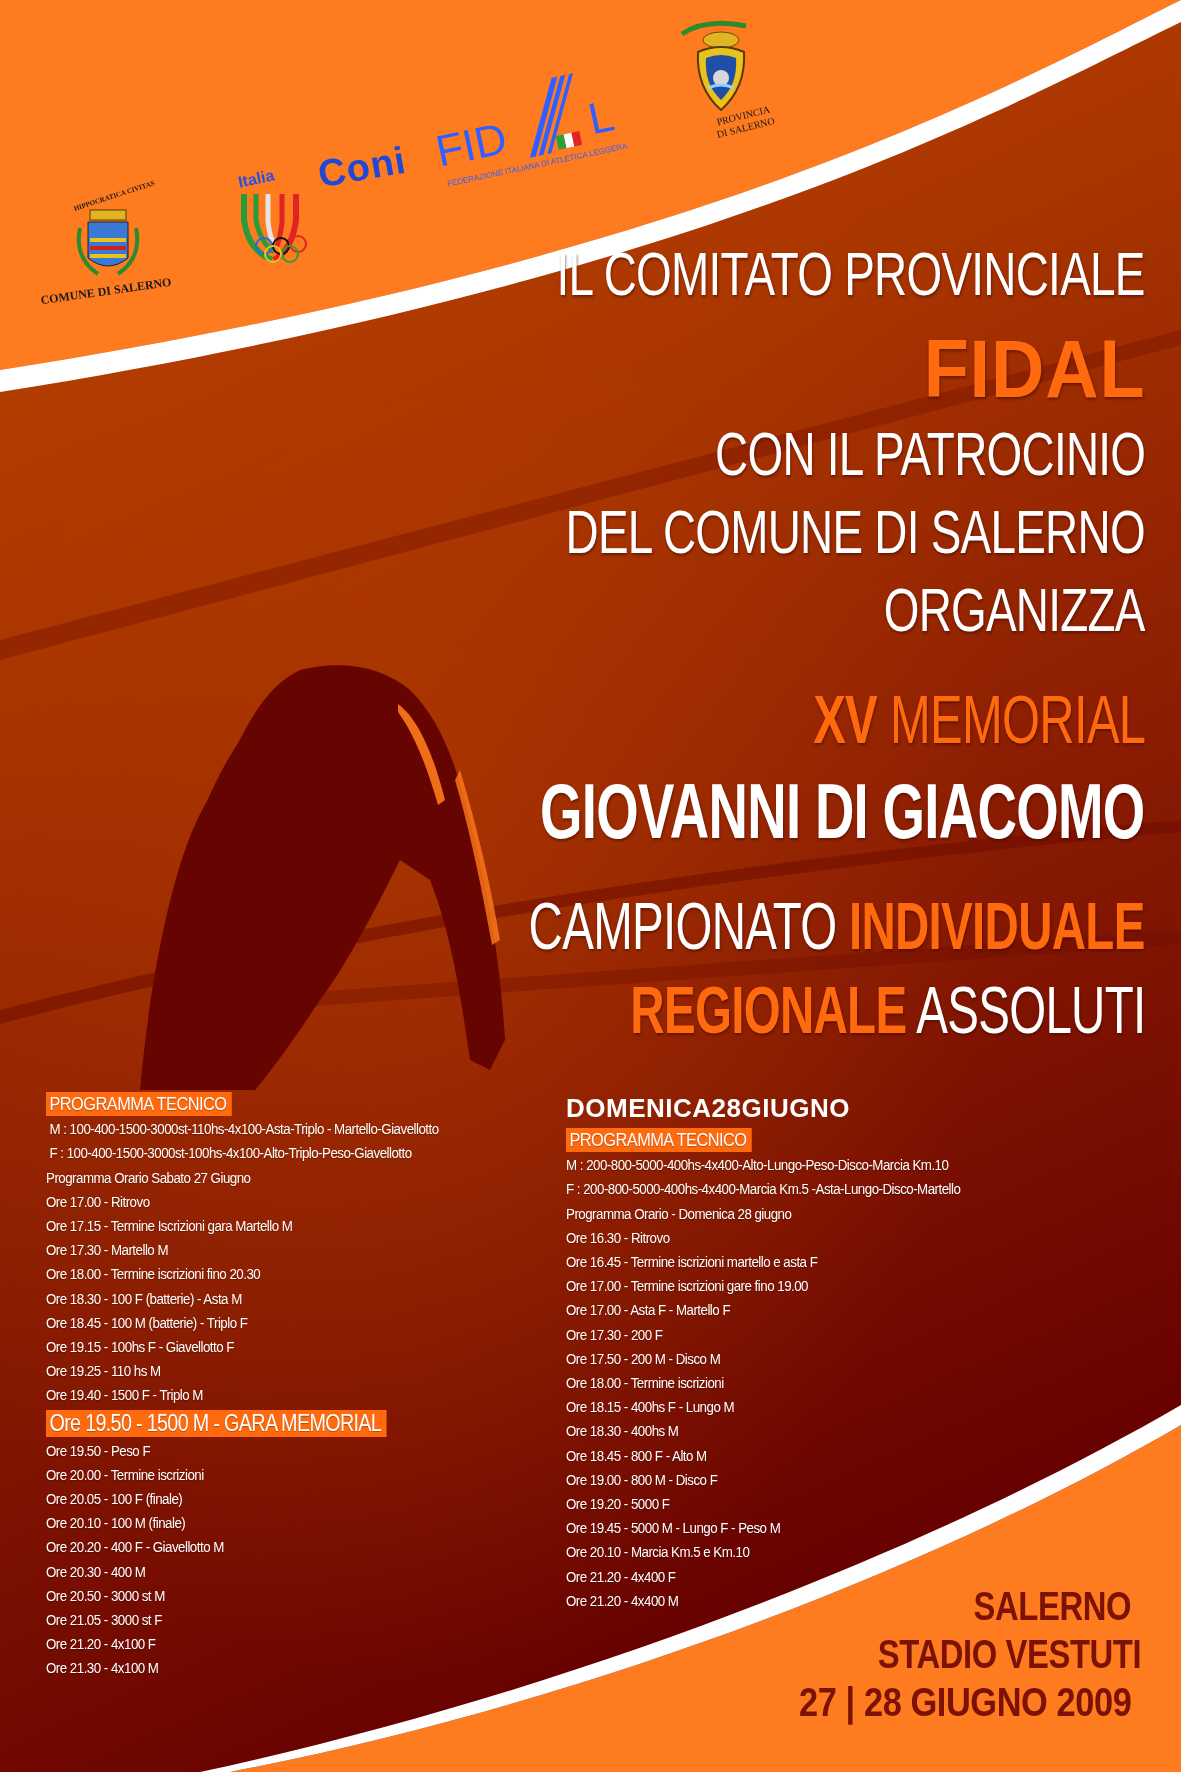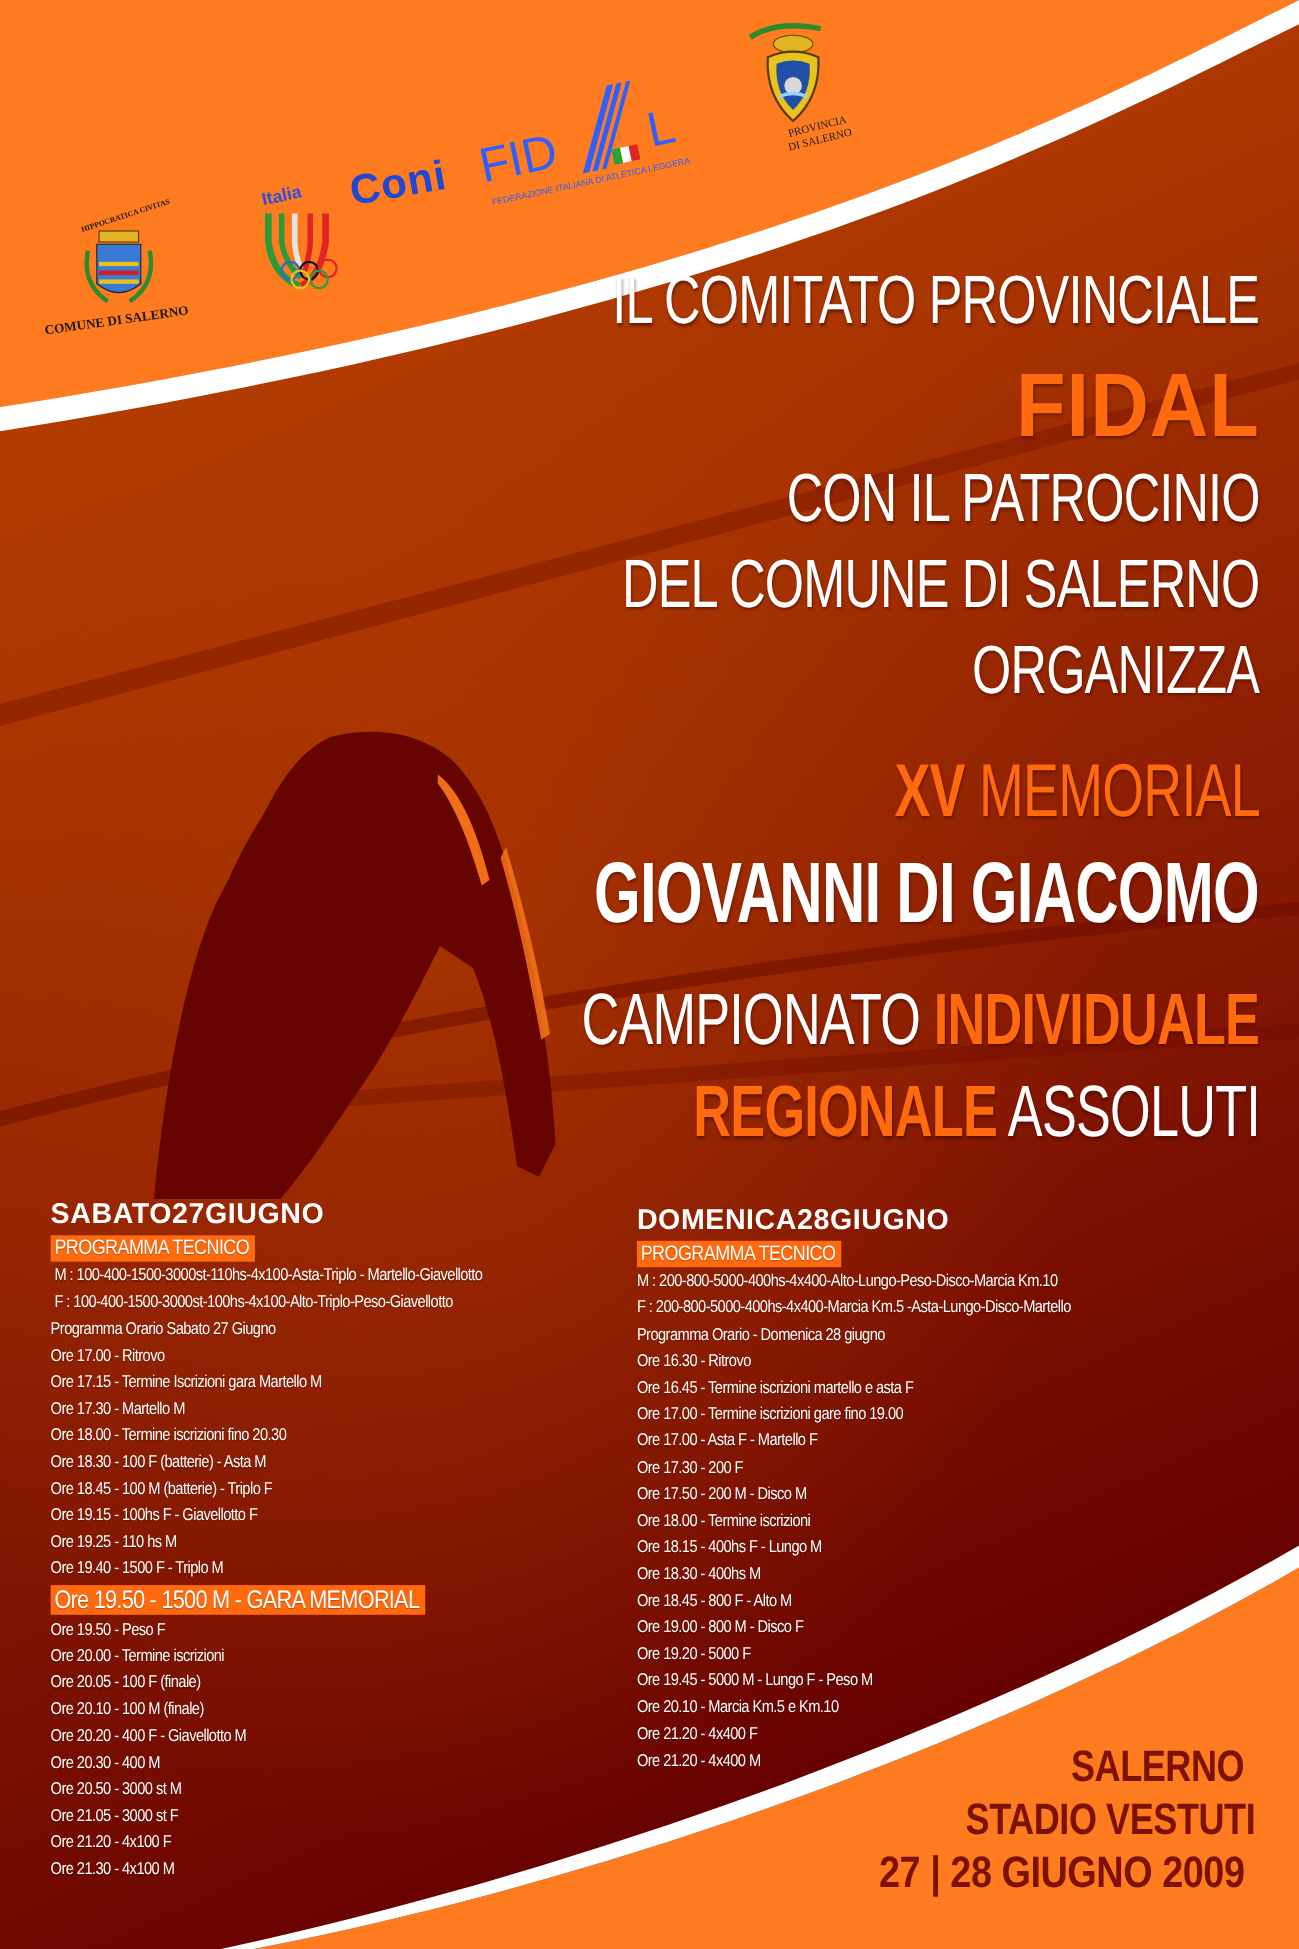--- a/index.html
+++ b/index.html
@@ -130,21 +130,20 @@
 <div class="abs hl" style="top:888px; font-size:66px; transform:scaleX(0.72);">
   <span>CAMPIONATO</span>
   <span style="color:#ff6a0e; font-weight:700;">INDIVIDUALE</span>
 </div>
 <div class="abs hl" style="top:972px; font-size:66px; transform:scaleX(0.72);">
   <span style="color:#ff6a0e; font-weight:700;">REGIONALE</span>
   <span>ASSOLUTI</span>
 </div>
 
 <div class="abs" style="left:46px; top:1088px; width:520px;">
-  <div class="day-title">SABATO27GIUGNO</div>
   <div class="sched" style="margin-top:4px;">
     <span class="tag">PROGRAMMA TECNICO</span>
     <span class="row" style="padding-left:4px;">M : 100-400-1500-3000st-110hs-4x100-Asta-Triplo - Martello-Giavellotto</span>
     <span class="row" style="padding-left:4px;">F : 100-400-1500-3000st-100hs-4x100-Alto-Triplo-Peso-Giavellotto</span>
     <span class="row">Programma Orario Sabato 27 Giugno</span>
     <span class="row">Ore 17.00 - Ritrovo</span>
     <span class="row">Ore 17.15 - Termine Iscrizioni gara Martello M</span>
     <span class="row">Ore 17.30 - Martello M</span>
     <span class="row">Ore 18.00 - Termine iscrizioni fino 20.30</span>
     <span class="row">Ore 18.30 - 100 F (batterie) - Asta M</span>
@@ -159,21 +158,21 @@
     <span class="row">Ore 20.10 - 100 M (finale)</span>
     <span class="row">Ore 20.20 - 400 F - Giavellotto M</span>
     <span class="row">Ore 20.30 - 400 M</span>
     <span class="row">Ore 20.50 - 3000 st M</span>
     <span class="row">Ore 21.05 - 3000 st F</span>
     <span class="row">Ore 21.20 - 4x100 F</span>
     <span class="row">Ore 21.30 - 4x100 M</span>
   </div>
 </div>
 
-<div class="abs" style="left:579px; top:1093px; width:560px;">
+<div class="abs" style="left:566px; top:1093px; width:560px;">
   <div class="day-title">DOMENICA28GIUGNO</div>
   <div class="sched" style="margin-top:4px;">
     <span class="tag">PROGRAMMA TECNICO</span>
     <span class="row">M : 200-800-5000-400hs-4x400-Alto-Lungo-Peso-Disco-Marcia Km.10</span>
     <span class="row">F : 200-800-5000-400hs-4x400-Marcia Km.5 -Asta-Lungo-Disco-Martello</span>
     <span class="row">Programma Orario - Domenica 28 giugno</span>
     <span class="row">Ore 16.30 - Ritrovo</span>
     <span class="row">Ore 16.45 - Termine iscrizioni martello e asta F</span>
     <span class="row">Ore 17.00 - Termine iscrizioni gare fino 19.00</span>
     <span class="row">Ore 17.00 - Asta F - Martello F</span>

